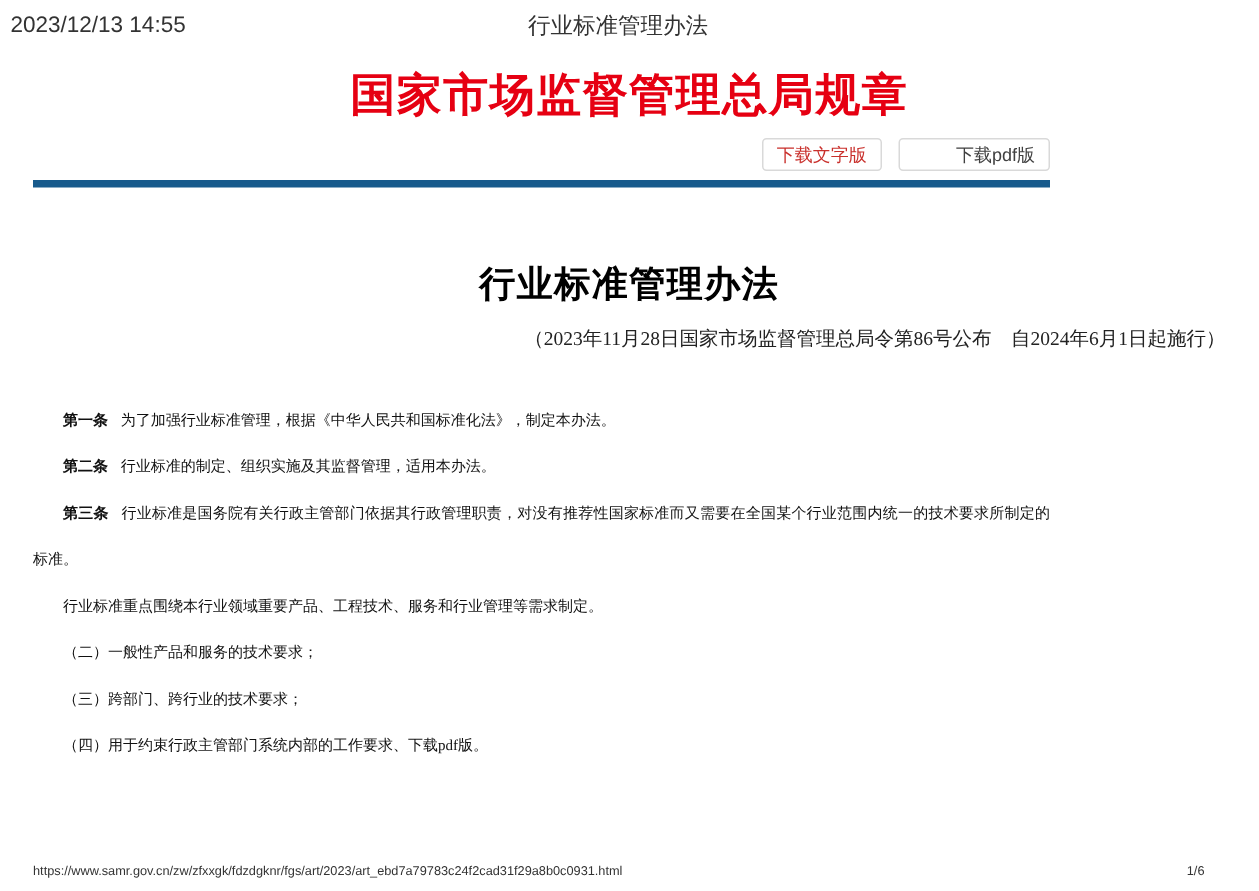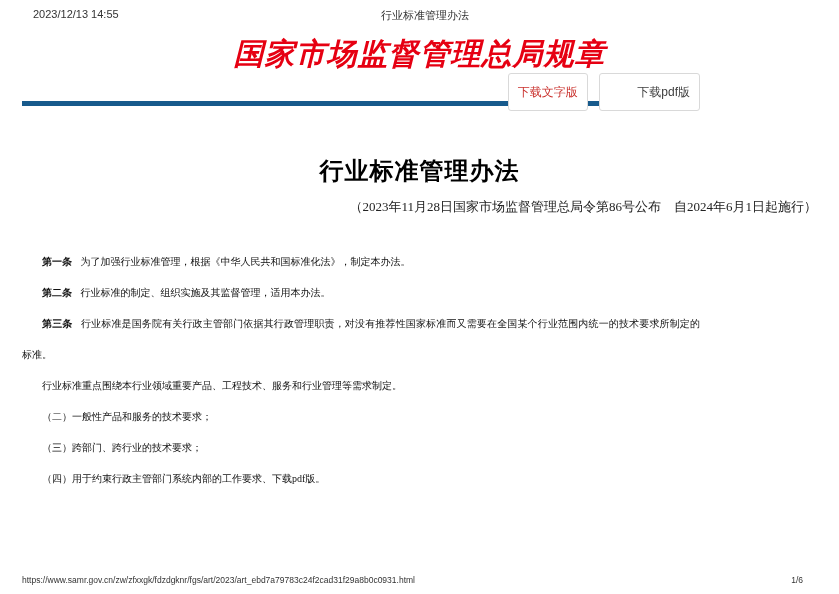--- a/index.html
+++ b/index.html
@@ -9,46 +9,46 @@
     --download-text-color:#c9302c;
     --download-pdf-color:#404040;
   }
   html,body{margin:0;padding:0;}
   body{
     width:839px;height:594px;background:#ffffff;position:relative;overflow:hidden;
     font-family:"Liberation Sans","DejaVu Sans",sans-serif;color:#1a1a1a;
   }
   
   .print-header{
-    position:absolute;top:8px;left:33px;right:22px;height:14px;
-    font-size:11px;color:#333;text-align:center;
+    position:absolute;top:8px;left:7px;right:22px;height:14px;
+    font-size:15px;color:#333;text-align:center;
   }
   .print-header .dt{position:absolute;left:0;top:0;}
   .print-header .ht{position:absolute;left:50%;transform:translateX(-50%);top:0;white-space:nowrap;}
   
   .print-footer{
     position:absolute;bottom:7px;left:22px;right:36px;height:12px;
     font-size:8.5px;color:#333;padding-left:48px;
   }
   .print-footer .url{position:absolute;left:0;top:0;white-space:nowrap;}
   .print-footer .pg{position:absolute;right:0;top:0;}
 
   .content{margin:0 22px;padding-top:36px;}
 
   .masthead{
     text-align:center;
     font-size:30px;font-weight:bold;letter-spacing:1px;
     color:var(--masthead-red);
     font-family:"Liberation Sans","DejaVu Sans",sans-serif;
-    line-height:36px;margin:0;font-style:italic;
+    line-height:36px;margin:10px;
   }
 
   .toolbar{width:678px;text-align:right;margin-top:1px;height:24px;}
   .btn{
-    display:inline-block;box-sizing:border-box;height:38px;line-height:20px;
+    display:inline-block;box-sizing:border-box;height:22px;line-height:20px;
     padding:0 9px;margin-left:7px;
     border:1px solid var(--button-border);border-radius:3px;background:#fff;
     font-size:12px;cursor:pointer;vertical-align:top;
   }
   .btn.txt{color:var(--download-text-color);}
   .btn.pdf{color:var(--download-pdf-color);padding-left:37px;}
 
   .divider{width:678px;height:5px;background:var(--divider-blue);margin-top:4px;}
 
   .article{font-family:"Liberation Serif","DejaVu Serif",serif;color:#111;}

